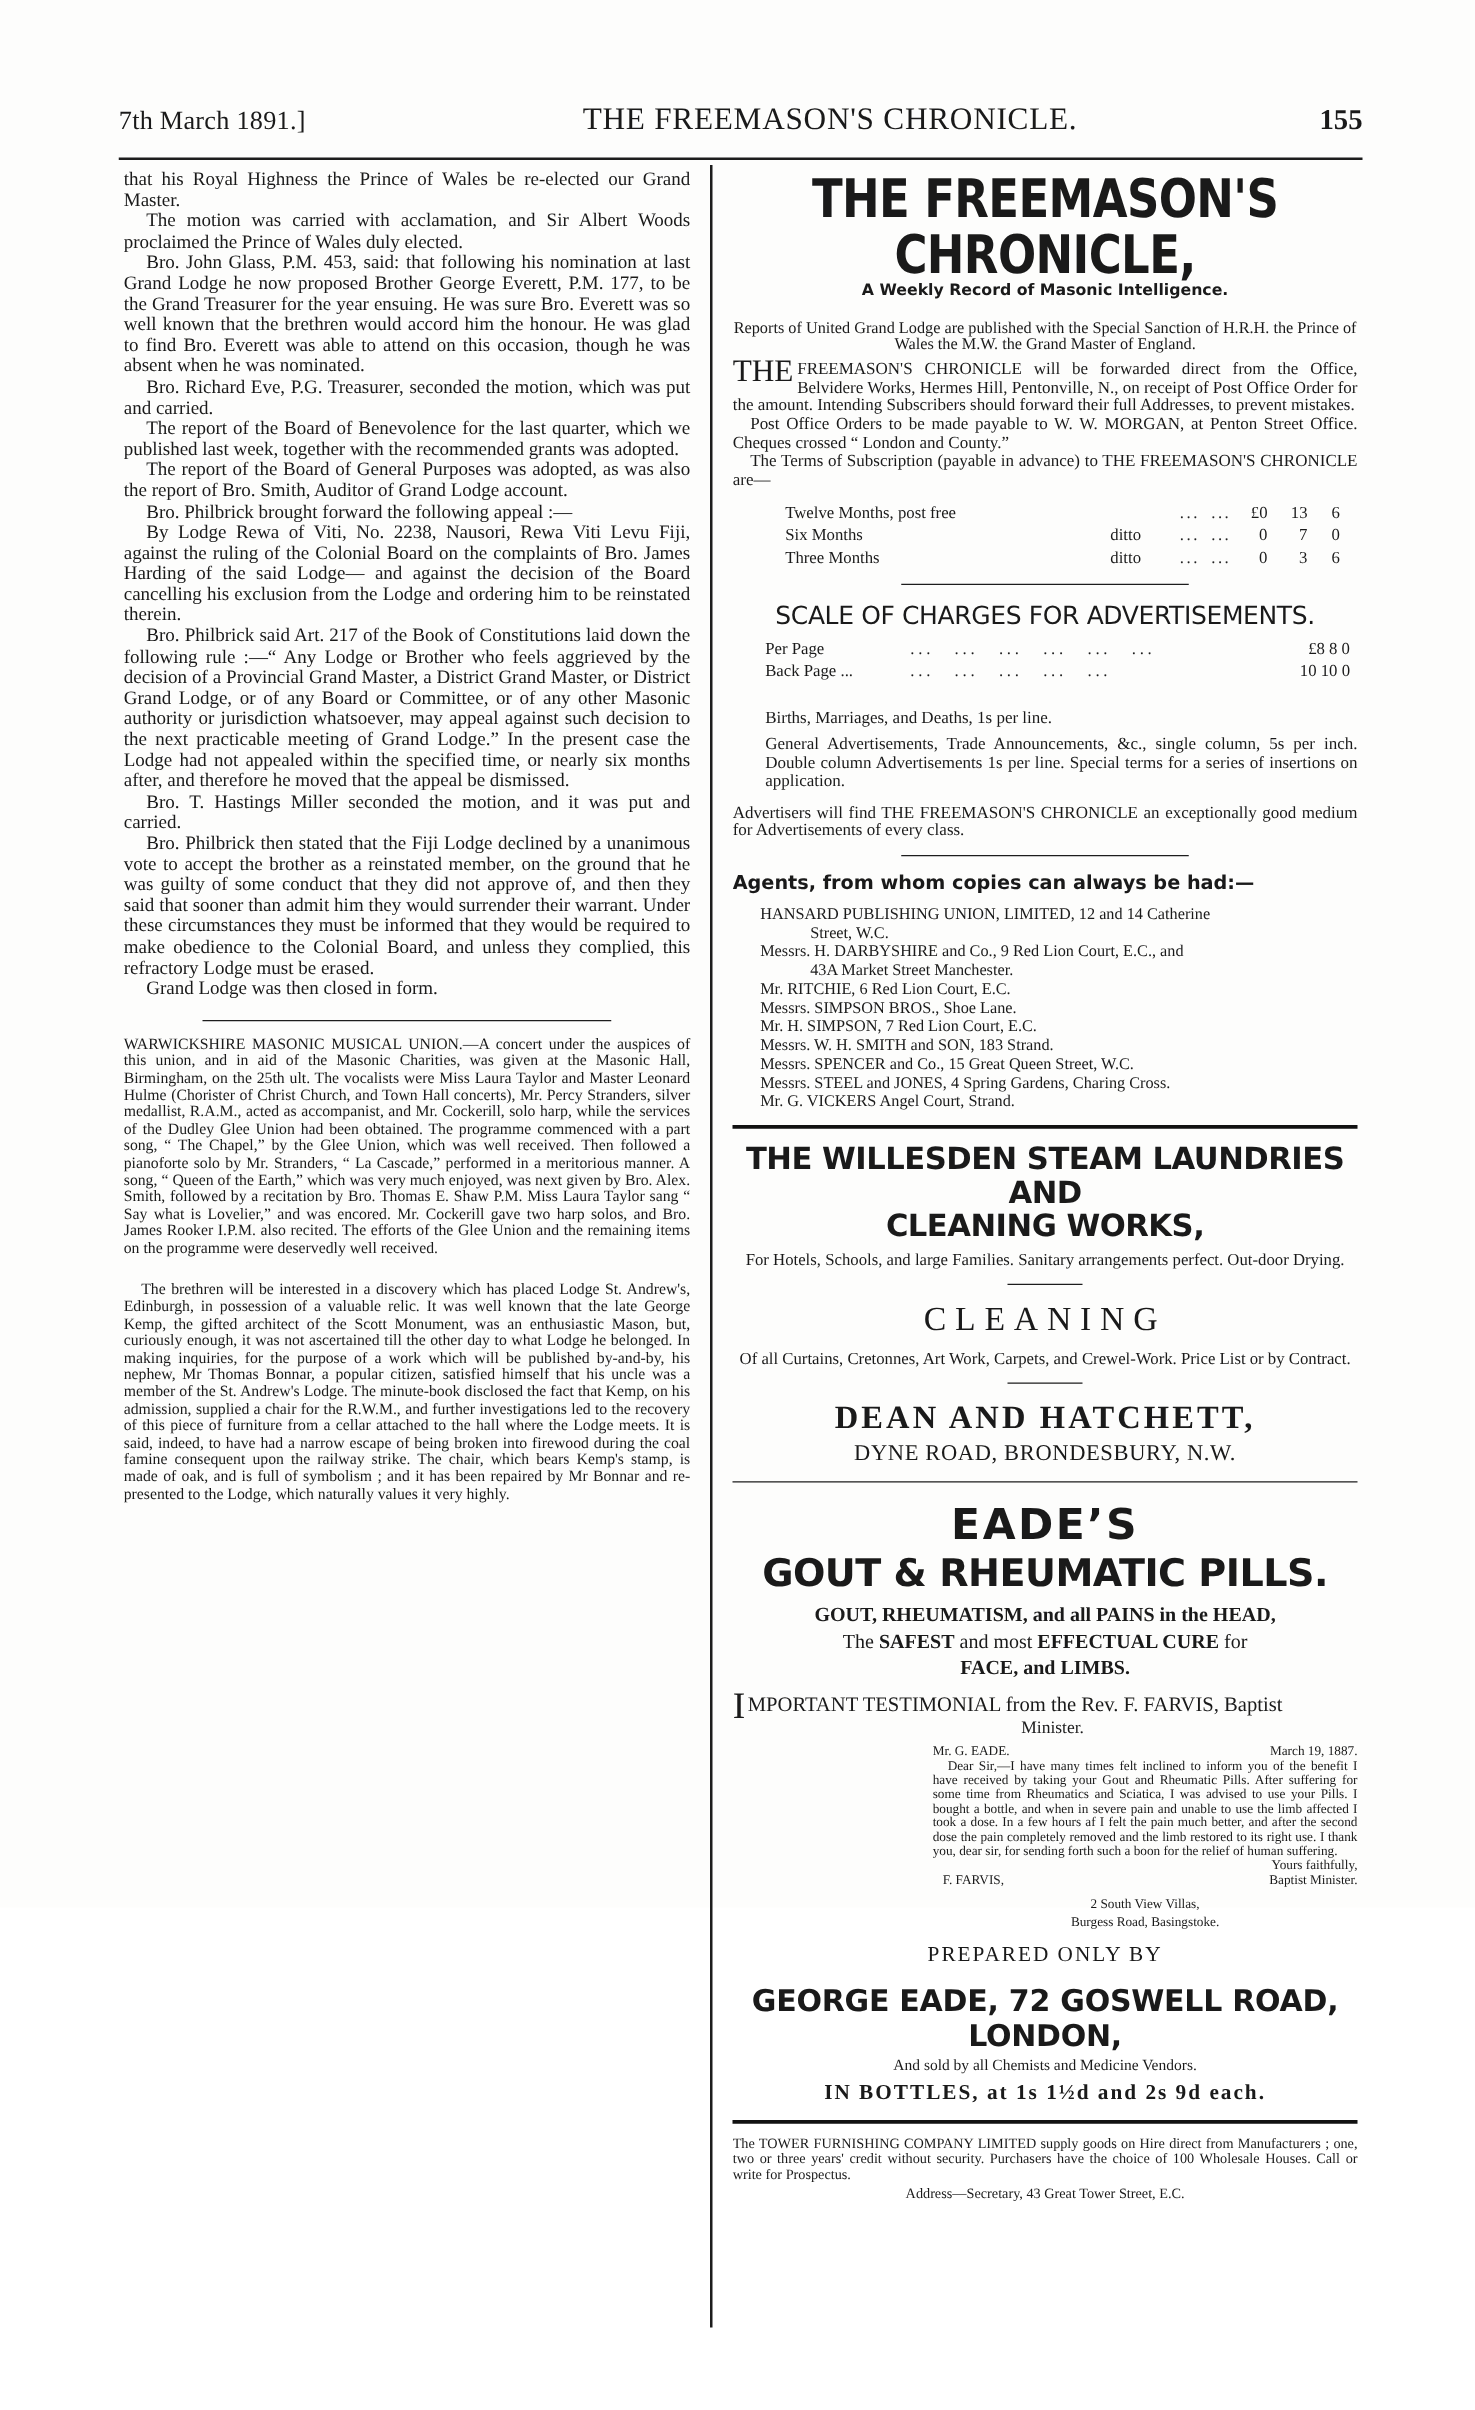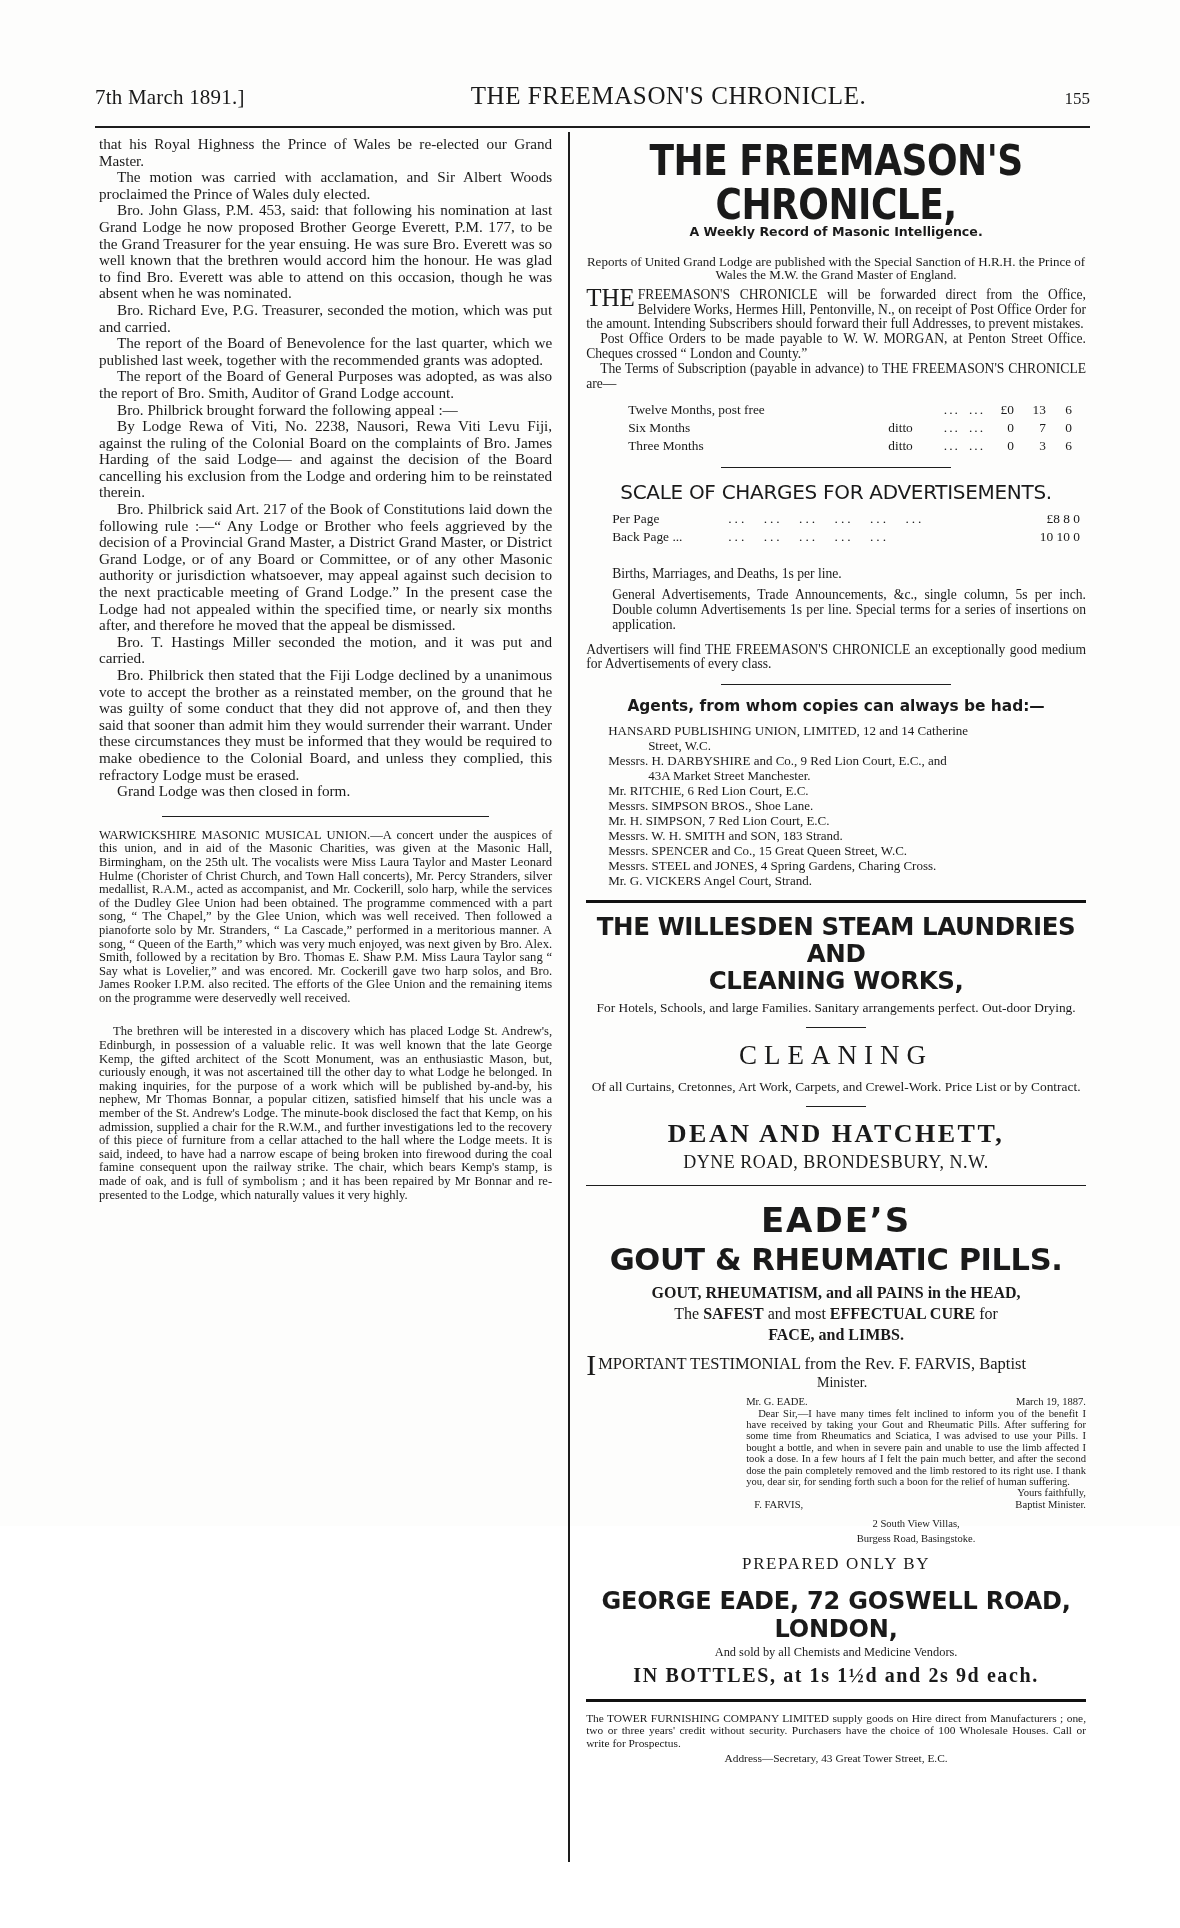--- a/index.html
+++ b/index.html
@@ -20,21 +20,21 @@
   .pagehead{
     position:absolute;left:95px;top:82px;width:995px;
     display:flex;align-items:baseline;justify-content:space-between;
     font-size:21px;
   }
   .pagehead .date{letter-spacing:.2px;}
   .pagehead .title{
     font-size:25px;letter-spacing:.6px;
     margin-left:28px;flex:1;text-align:center;
   }
-  .pagehead .folio{font-size:17px;font-weight:400;}
+  .pagehead .folio{font-size:23px;font-weight:700;}
 
   .rulebar{
     position:absolute;left:95px;top:126px;width:995px;height:0;
     border-top:2px solid #1d1d1d;
   }
 
   
   .cols{
     position:absolute;left:95px;top:132px;width:995px;height:1730px;
     display:flex;
@@ -116,21 +116,21 @@
   .adv-table td.lbl{padding-left:26px;white-space:nowrap;}
   .adv-table td.dots{letter-spacing:3px;}
   .adv-table td.num{text-align:right;white-space:nowrap;padding-right:6px;}
 
   .rule-c{border:0;border-top:1.6px solid #1d1d1d;width:46%;margin:12px auto;}
   .rule-full{border:0;border-top:1.6px solid #1d1d1d;width:100%;margin:12px auto;}
   .rule-thick{border:0;border-top:3px solid #111;width:100%;margin:12px auto 10px auto;}
 
   .agents-head{
     font-family:"DejaVu Sans", sans-serif;
-    font-weight:700;font-size:15.4px;text-align:center;margin:10px 0 8px 0;
+    font-weight:700;font-size:15.4px;text-align:left;margin:10px 0 8px 0;
   }
   .agents{font-size:13px;line-height:15px;padding-left:22px;}
   .agents div{text-indent:-16px;padding-left:16px;margin-bottom:0px;}
   .agents .ind{text-indent:0;padding-left:40px;}
 
   .ad-head-blk{
     font-family:"DejaVu Sans", sans-serif;
     font-weight:700;font-size:24.5px;line-height:27px;
     text-align:center;margin:8px 0 6px 0;letter-spacing:-0.4px;
   }
@@ -179,21 +179,21 @@
     font-size:17px;text-align:center;letter-spacing:1.6px;margin:10px 0 13px 0;
   }
   .george{
     font-family:"DejaVu Sans",sans-serif;
     font-weight:700;font-size:24px;text-align:center;letter-spacing:-0.2px;
     margin:2px 0 2px 0;
   }
   .sold{font-size:12.4px;text-align:center;margin:2px 0;}
   .bottles{
     font-family:"Liberation Serif",serif;font-weight:700;
-    font-size:20px;text-align:center;letter-spacing:1.6px;margin:4px 0 2px 0;
+    font-size:17px;text-align:center;letter-spacing:1.6px;margin:4px 0 2px 0;
   }
   .tower{font-size:11.4px;line-height:12.4px;text-align:justify;margin:0;}
 </style>
 </head>
 <body>
 
 <div class="page">
 
   <div class="pagehead">
     <span class="date">7th March 1891.]</span>

